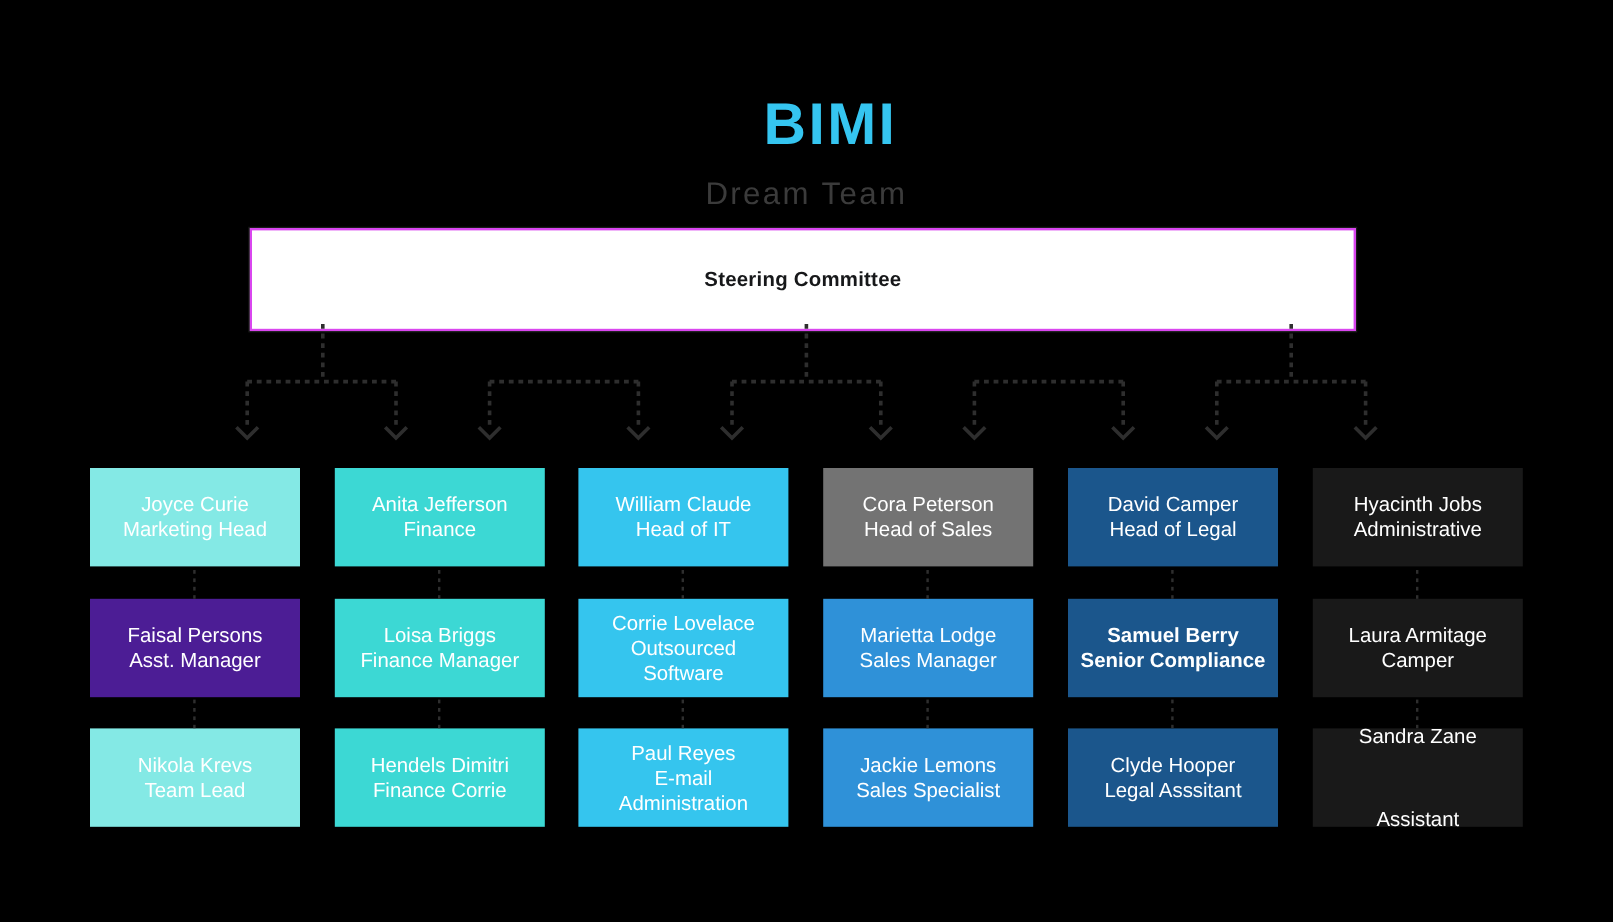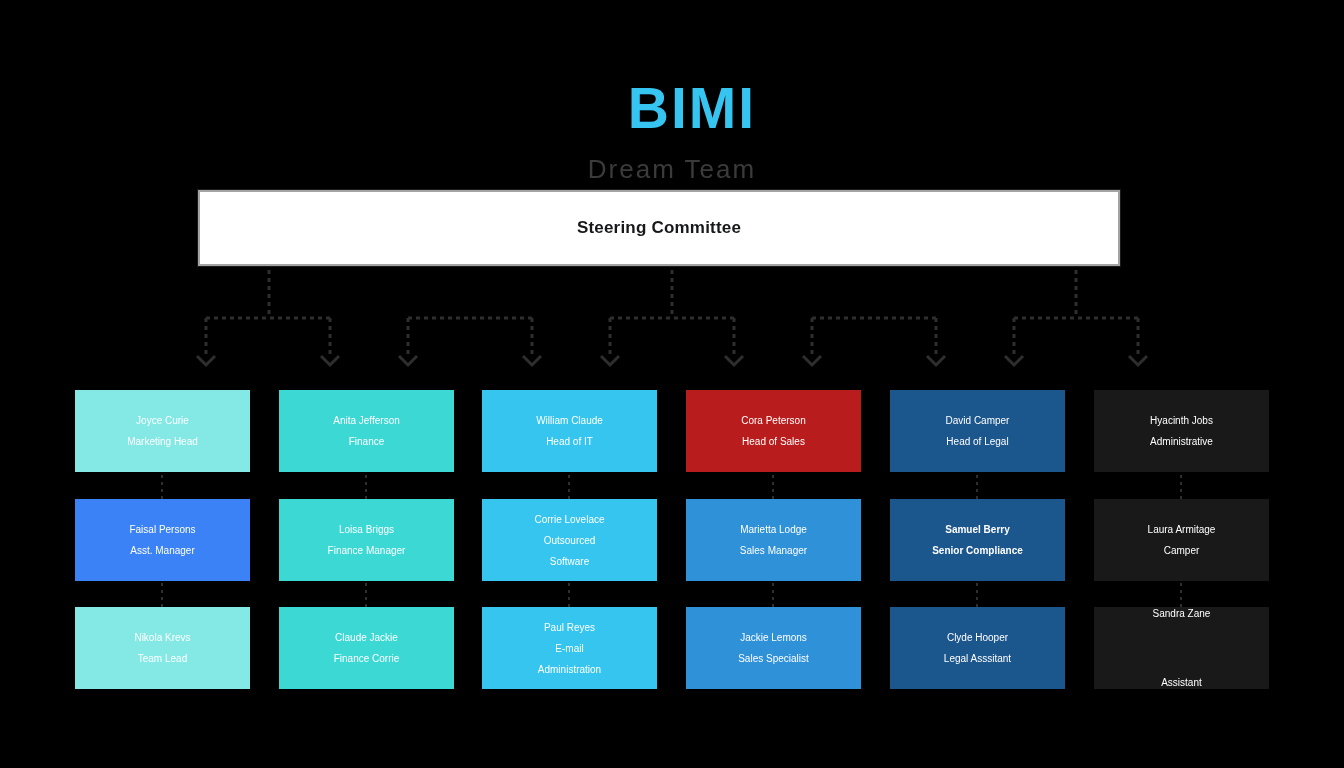--- a/index.html
+++ b/index.html
@@ -7,35 +7,35 @@
     width:1344px; height:768px;
     background:#000000;
     overflow:hidden;
     font-family:"Liberation Sans", sans-serif;
   }
   #stage { position:relative; width:1344px; height:768px; background:#000; }
 
   
   #title-block { position:absolute; left:0; top:80px; width:1344px; text-align:center; }
   #org-title {
-    font-size:57px; font-weight:700; letter-spacing:2px;
+    font-size:49px; font-weight:700; letter-spacing:2px;
     color:#35C5F0; line-height:1.0;padding-left:40px;
   }
   #org-subtitle {
     margin-top:19px;
     font-size:26px; font-weight:400; letter-spacing:2px;
     color:#3B3B3B; line-height:1.0;
   }
 
   
   #committee-frame {
-    position:absolute; left:198px; top:190px;
-    width:922px; height:76px;
+    position:absolute; left:208px; top:190px;
+    width:922px; height:86px;
     background:#ffffff;
-    border:2px solid #a3a3a3;
+    border:2px solid #d946ef;
     outline:1px solid #1b1b1b;
     display:flex; align-items:center; justify-content:center;
   }
   #committee-label {
     font-size:17px; font-weight:700; color:#17181a; letter-spacing:.2px;
   }
 
   
   #connector-tree { position:absolute; left:0; top:270px; width:1344px; height:120px; }
 
@@ -43,21 +43,21 @@
   #card-grid { position:absolute; left:0; top:390px; width:1344px; height:300px; }
   .col {
     position:absolute; top:0; width:175px;
   }
   .card {
     position:absolute; left:0; width:175px; height:82px;
     display:flex; flex-direction:column;
     align-items:center; justify-content:center;
     text-align:center;
     color:#ffffff;
-    font-size:10px;
+    font-size:17px;
     line-height:21px;
     padding:0 22px;
   }
   .card .ln { display:block; white-space:nowrap; }
   .r0 { top:0px; }
   .r1 { top:109px; }
   .r2 { top:217px; }
 
   
   .stub {
@@ -114,42 +114,42 @@
       <path d="M 1005 86 L 1014 95 L 1023 86" fill="none" stroke="#2E2E2E" stroke-width="3"></path>
       <path d="M 1129 86 L 1138 95 L 1147 86" fill="none" stroke="#2E2E2E" stroke-width="3"></path>
     </svg>
 
   <div id="card-grid">
       <div class="col" style="left: 75px;">
         <div class="card r0" title="Joyce Curie" style="background: rgb(132, 233, 229);">
           <span class="ln">Joyce Curie</span>
           <span class="ln">Marketing Head</span>
         </div>
-        <div class="card r1" title="Faisal Persons" style="background: #3b82f6;">
+        <div class="card r1" title="Faisal Persons" style="background: #4c1d95;">
           <span class="ln">Faisal Persons</span>
           <span class="ln">Asst. Manager</span>
         </div>
         <div class="card r2" title="Nikola Krevs" style="background: rgb(132, 233, 229);">
           <span class="ln">Nikola Krevs</span>
           <span class="ln">Team Lead</span>
         </div>
         <div class="stub stub-a"></div>
         <div class="stub stub-b"></div>
       </div>
       <div class="col" style="left: 279px;">
         <div class="card r0" title="Anita Jefferson" style="background: rgb(60, 216, 212);">
           <span class="ln">Anita Jefferson</span>
           <span class="ln">Finance</span>
         </div>
         <div class="card r1" title="Loisa Briggs" style="background: rgb(60, 216, 212);">
           <span class="ln">Loisa Briggs</span>
           <span class="ln">Finance Manager</span>
         </div>
         <div class="card r2" title="Claude Dimitri" style="background: rgb(60, 216, 212);">
-          <span class="ln">Claude Jackie</span>
+          <span class="ln">Hendels Dimitri</span>
           <span class="ln">Finance Corrie</span>
         </div>
         <div class="stub stub-a"></div>
         <div class="stub stub-b"></div>
       </div>
       <div class="col" style="left: 482px;">
         <div class="card r0" title="William Hendels" style="background: rgb(53, 197, 238);">
           <span class="ln">William Claude</span>
           <span class="ln">Head of IT</span>
         </div>
@@ -160,21 +160,21 @@
         </div>
         <div class="card r2" title="Paul Reyes" style="background: rgb(53, 197, 238);">
           <span class="ln">Paul Reyes</span>
           <span class="ln">E-mail</span>
           <span class="ln">Administration</span>
         </div>
         <div class="stub stub-a"></div>
         <div class="stub stub-b"></div>
       </div>
       <div class="col" style="left: 686px;">
-        <div class="card r0" title="Cora Peterson" style="background: #b91c1c; justify-content: center;">
+        <div class="card r0" title="Cora Peterson" style="background: #737373; justify-content: center;">
           <span class="ln">Cora Peterson</span>
           <span class="ln">Head of Sales</span>
         </div>
         <div class="card r1" title="Marietta Lodge" style="background: rgb(47, 145, 216);">
           <span class="ln">Marietta Lodge</span>
           <span class="ln">Sales Manager</span>
         </div>
         <div class="card r2" title="Jackie Lemons" style="background: rgb(47, 145, 216);">
           <span class="ln">Jackie Lemons</span>
           <span class="ln">Sales Specialist</span>

